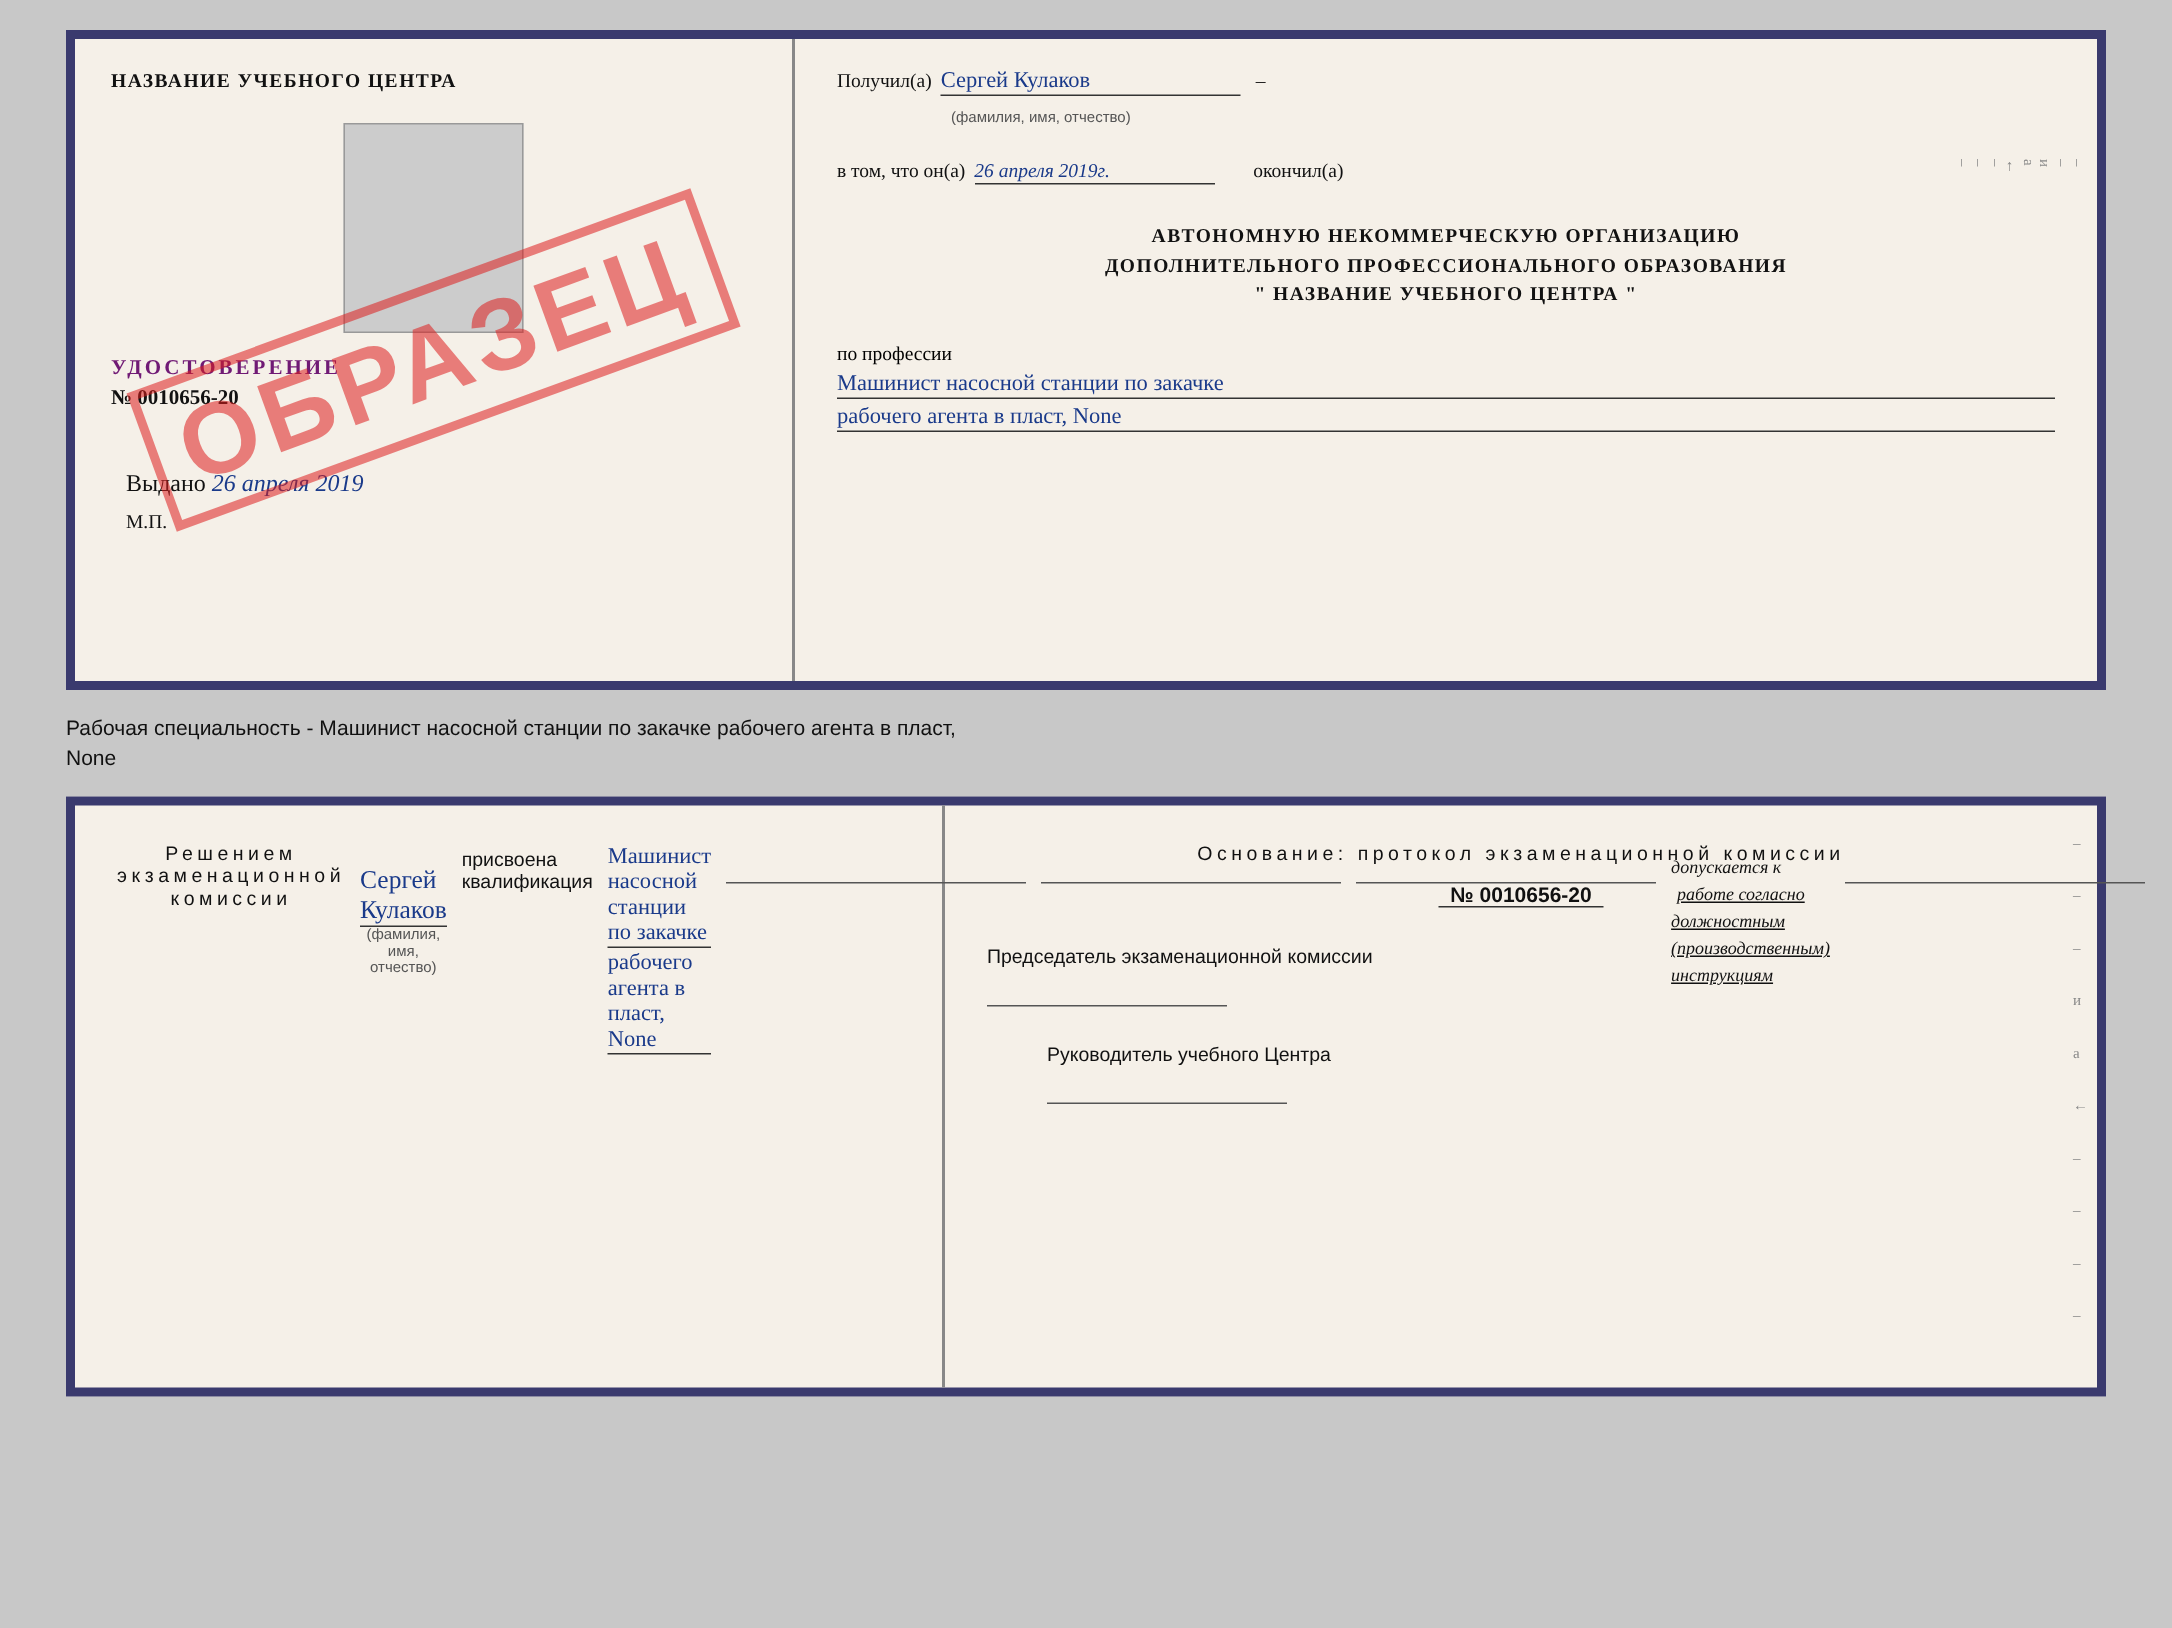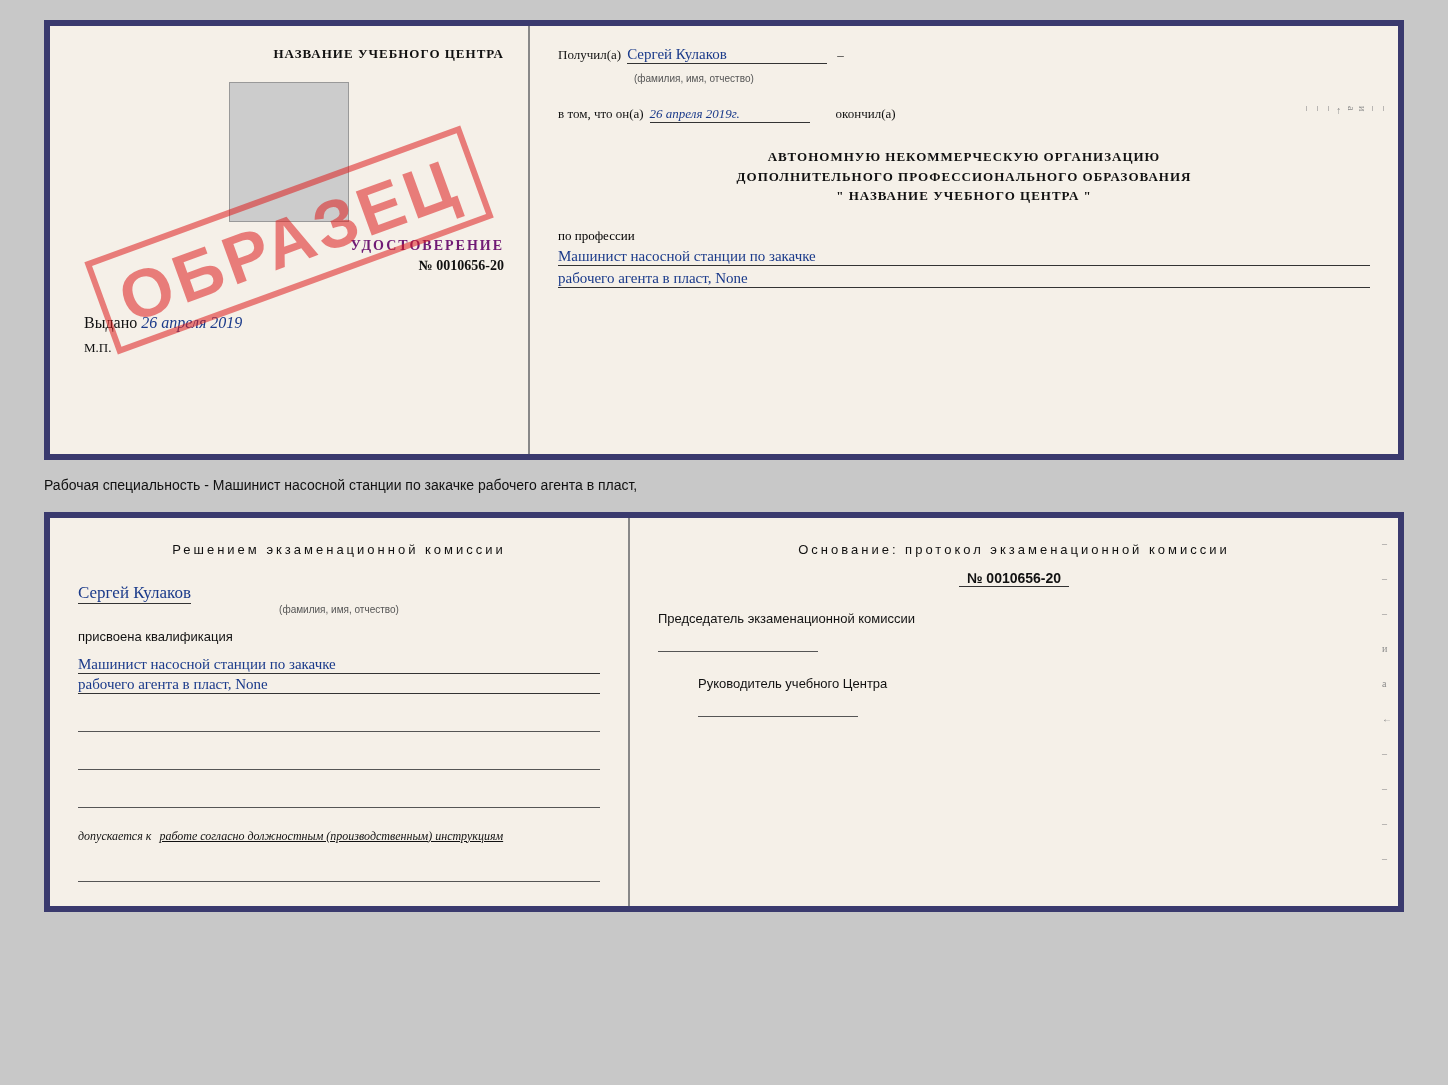--- a/index.html
+++ b/index.html
@@ -25,21 +25,21 @@
       position: relative;
     }
 
     
     .doc-top-left {
       width: 480px;
       border-right: 2px solid #888;
       padding: 20px 24px;
       display: flex;
       flex-direction: column;
-      align-items: flex-end;
+      align-items: flex-start;
       position: relative;
       overflow: hidden;
     }
 
     .top-center-title {
       font-size: 13px;
       font-weight: bold;
       letter-spacing: 1px;
       text-align: center;
       margin-bottom: 10px;
@@ -197,21 +197,20 @@
       border: 6px solid #3a3a6e;
       display: flex;
       min-height: 400px;
     }
 
     .doc-bottom-left {
       width: 580px;
       border-right: 2px solid #888;
       padding: 24px 28px;
       display: flex;
-      flex-direction: column;
       gap: 10px;
     }
 
     .doc-bottom-right {
       flex: 1;
       padding: 24px 28px;
       display: flex;
       flex-direction: column;
       gap: 4px;
       position: relative;
@@ -372,20 +371,21 @@
       <div>←</div>
       <div>–</div>
       <div>–</div>
       <div>–</div>
     </div>
   </div>
 </div>
 
 <div class="middle-text">
   <div>Рабочая специальность - Машинист насосной станции по закачке рабочего агента в пласт,</div>
+  <div>None</div>
 </div>
 
 <div class="doc-bottom">
 
   <div class="doc-bottom-left">
     <div class="spaced-title">Решением экзаменационной комиссии</div>
 
     <div style="margin-top:8px;">
       <span class="handwritten-name">Сергей Кулаков</span>
       <div class="small-hint-centered">(фамилия, имя, отчество)</div>

